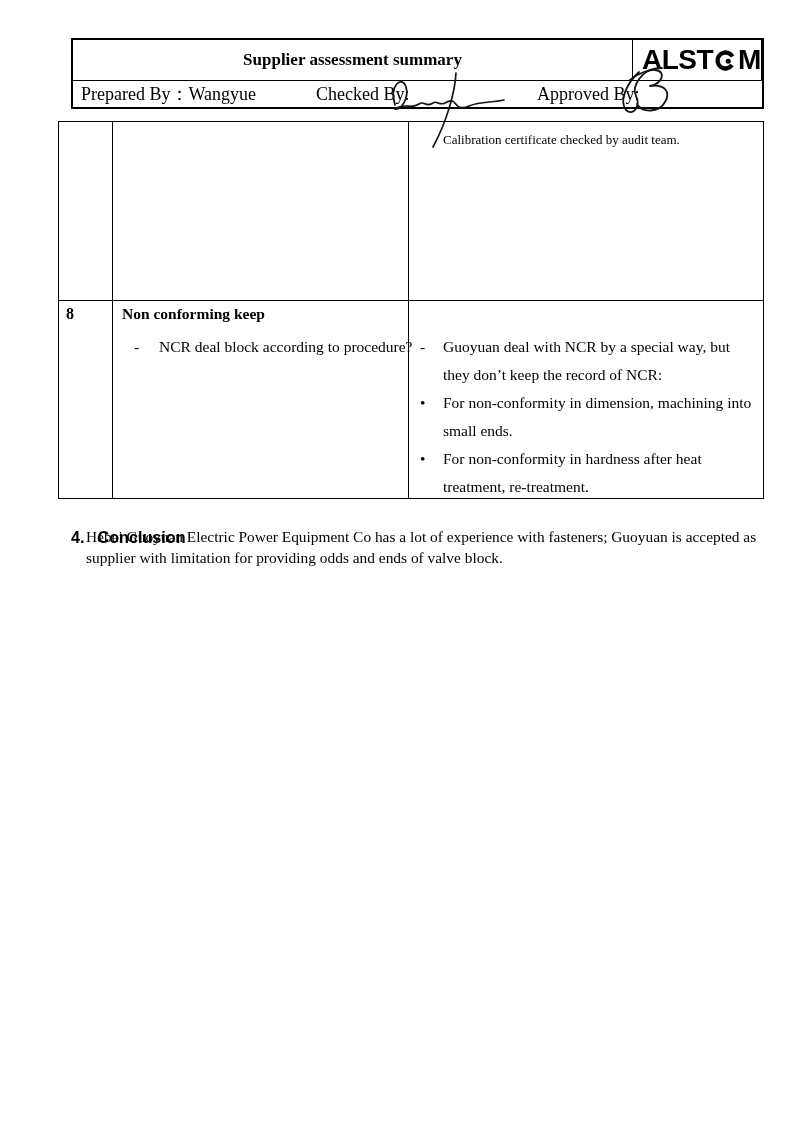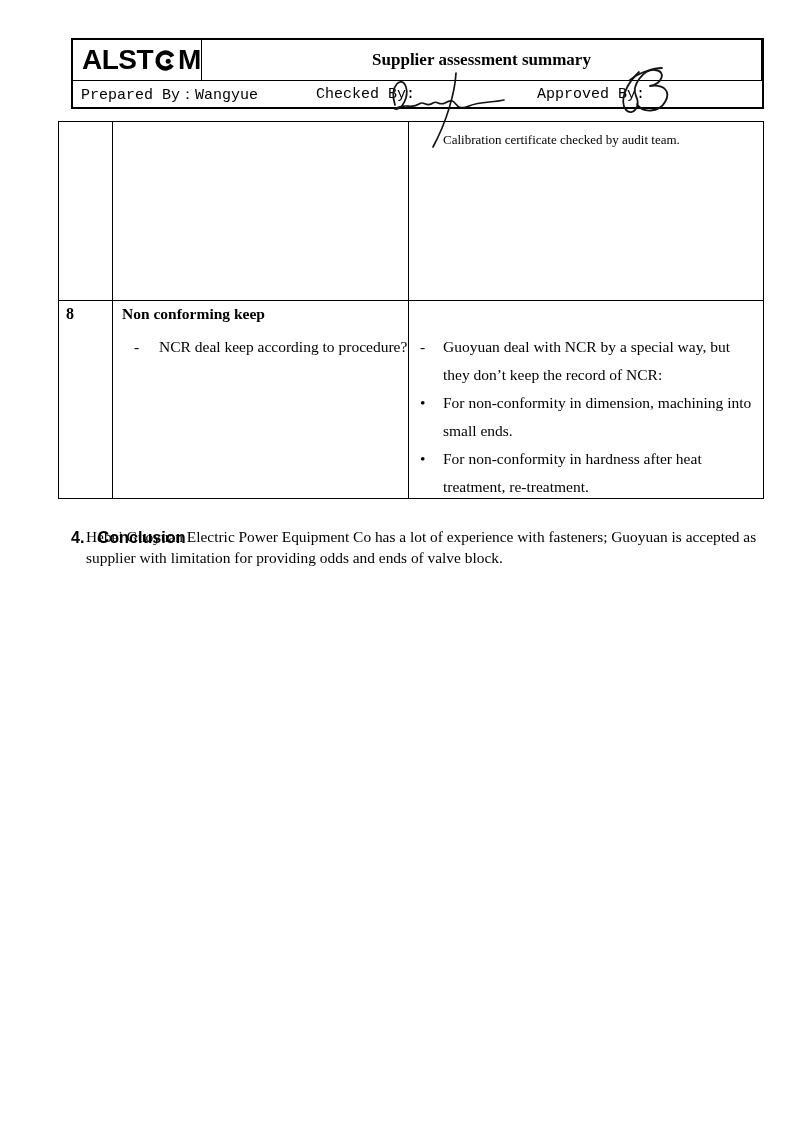--- a/index.html
+++ b/index.html
@@ -12,21 +12,21 @@
   .hdr-row1{display:flex;height:40px;border-bottom:1.5px solid #000;}
   .cell{display:flex;align-items:center;box-sizing:border-box;}
   .logo-cell{width:129px;border-right:1.5px solid #000;padding-left:9px;
              font-family:"Liberation Sans",sans-serif;font-weight:700;font-size:28px;
              letter-spacing:-0.5px;white-space:nowrap;}
   .logo-o{margin:0 1px;vertical-align:-3px;}
   .title-cell{flex:1;justify-content:center;font-weight:700;font-size:17px;
               font-family:"Liberation Serif",serif;border-right:1.5px solid #000;}
   .doc-cell{width:155px;justify-content:center;font-family:"Liberation Sans",sans-serif;
             font-weight:700;font-size:17px;}
-  .hdr-row2{position:relative;flex:1;font-family:Liberation Mono, monospace;font-size:15px;}
+  .hdr-row2{position:relative;flex:1;font-family:Liberation Serif, serif;font-size:18px;}
   .hdr-row2 span.lbl{position:absolute;top:50%;transform:translateY(-50%);white-space:nowrap;}
   .prep{left:8px;}
   .chk{left:243px;}
   .apr{left:464px;}
   
   .sig-overlay{position:absolute;left:378px;top:58px;z-index:5;pointer-events:none;}
   
   .tbl{position:absolute;left:58px;top:121px;width:704px;height:376px;
        border:1.5px solid #000;box-sizing:content-box;}
   .vline{position:absolute;top:0;bottom:0;width:1.3px;background:#000;}
@@ -48,29 +48,29 @@
   .concl-h .num{margin-right:13px;}
   .concl-p{position:absolute;left:86px;top:527px;width:708px;font-size:15.4px;line-height:20.5px;}
 </style>
 </head>
 <body>
 
 <div class="page">
 
   <div class="hdr">
     <div class="hdr-row1">
+      <div class="cell title-cell">Supplier assessment summary</div>
       <div class="cell logo-cell">
         <span>ALST</span>
           <svg class="logo-o" width="23" height="23" viewBox="0 0 23 23">
             <circle cx="11.5" cy="11.5" r="8" fill="none" stroke="#000" stroke-width="4.3" stroke-dasharray="41 9.3" transform="rotate(35 11.5 11.5)"></circle>
             <circle cx="14.2" cy="12.3" r="2.5" fill="#000"></circle>
           </svg>
           <span>M</span>
       </div>
-      <div class="cell title-cell">Supplier assessment summary</div>
     </div>
     <div class="hdr-row2">
       <span class="lbl prep"><span>Prepared By：</span><span>Wangyue</span></span>
       <span class="lbl chk">Checked By:</span>
       <span class="lbl apr">Approved By:</span>
     </div>
   </div>
 
   <svg class="sig-overlay" width="400" height="100" viewBox="0 0 400 100">
 
@@ -89,21 +89,21 @@
     <div class="vline v1"></div>
     <div class="vline v2"></div>
     <div class="hline"></div>
 
     <div class="cont-note">Calibration certificate checked by audit team.</div>
 
     <div class="row-idx">8</div>
     <div class="q-title">Non conforming keep</div>
     <div class="q-item">
       <span class="marker">-</span>
-      <span>NCR deal keep according to procedure?</span>
+      <span>NCR deal block according to procedure?</span>
     </div>
     <div class="answers">
       <div class="a-item">
         <span class="marker">-</span>
         <span class="a-text">Guoyuan deal with NCR by a special way, but they don’t keep the record of NCR:</span>
       </div>
       <div class="a-item">
         <span class="marker">•</span>
         <span class="a-text">For non-conformity in dimension, machining into small ends.</span>
       </div>

